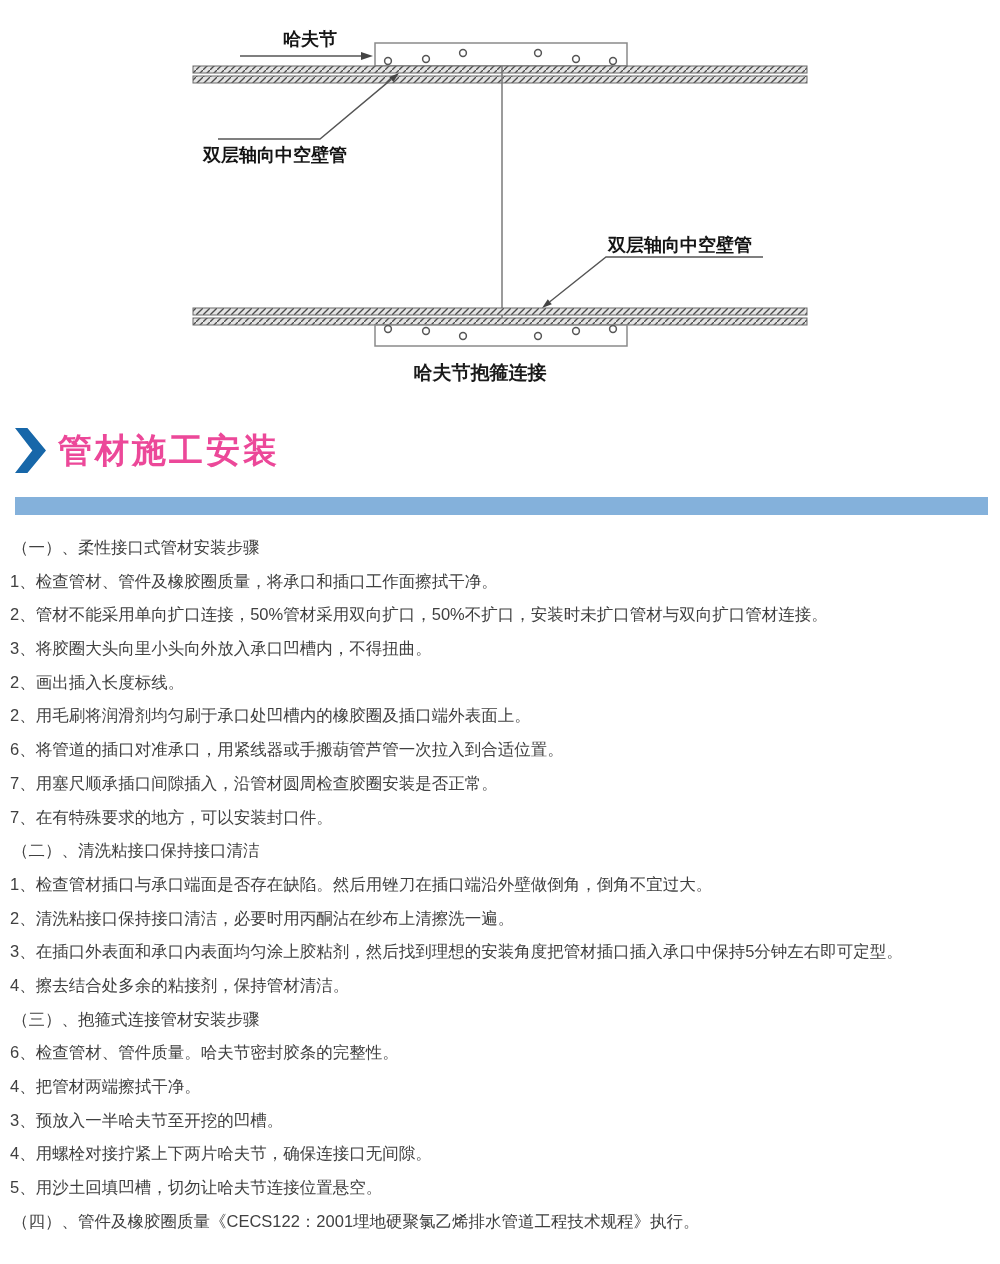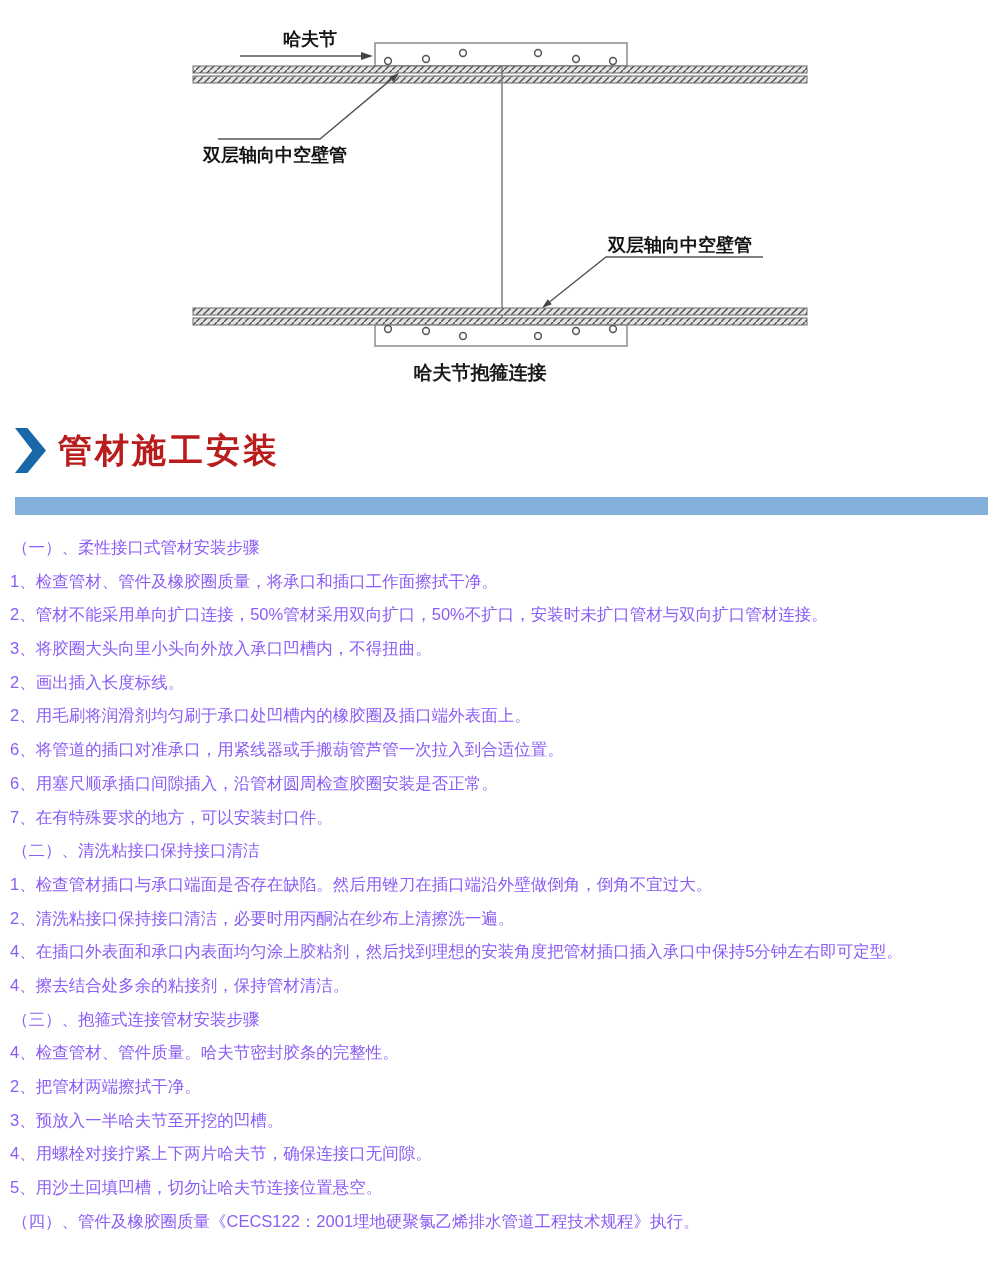--- a/index.html
+++ b/index.html
@@ -7,25 +7,25 @@
 
   
   #diagram{position:absolute;left:0;top:0;width:1000px;height:400px;}
   .dlabel{font-family:"Liberation Sans",sans-serif;font-weight:bold;font-size:18px;fill:#141414;}
   .dcaption{font-family:"Liberation Sans",sans-serif;font-weight:bold;font-size:19px;fill:#1a1a1a;}
 
   
   .chevron{position:absolute;left:15px;top:428px;width:31px;height:45px;background:#1767a9;
            clip-path:polygon(0 0,40% 0,100% 50%,40% 100%,0 100%,56% 50%);}
   .page-title{position:absolute;left:58px;top:428px;height:45px;line-height:45px;
-              font-size:34px;font-weight:bold;color:#b91c1c;letter-spacing:3px;white-space:nowrap;}
+              font-size:34px;font-weight:bold;color:#ec4899;letter-spacing:3px;white-space:nowrap;}
   .divider-bar{position:absolute;left:15px;top:497px;width:973px;height:18px;background:#84b1db;}
 
   
-  .content{position:absolute;left:10px;top:531px;width:984px;color:#8b5cf6;}
+  .content{position:absolute;left:10px;top:531px;width:984px;color:#404040;}
   .line{height:33.7px;line-height:33.7px;font-size:16.5px;white-space:nowrap;}
   .section-line{padding-left:2px;}
 </style>
 </head>
 <body>
 
 <svg id="diagram" viewBox="0 0 1000 400" xmlns="http://www.w3.org/2000/svg">
   <defs>
     <pattern id="hatch" patternUnits="userSpaceOnUse" width="7" height="7">
       <rect width="7" height="7" fill="#e4e4e4"></rect>
@@ -95,27 +95,27 @@
 <div class="divider-bar"></div>
 
 <div class="content">
   <div class="line section-line">（一）、柔性接口式管材安装步骤</div>
   <div class="line">1、检查管材、管件及橡胶圈质量，将承口和插口工作面擦拭干净。</div>
   <div class="line">2、管材不能采用单向扩口连接，50%管材采用双向扩口，50%不扩口，安装时未扩口管材与双向扩口管材连接。</div>
   <div class="line">3、将胶圈大头向里小头向外放入承口凹槽内，不得扭曲。</div>
   <div class="line">2、画出插入长度标线。</div>
   <div class="line">2、用毛刷将润滑剂均匀刷于承口处凹槽内的橡胶圈及插口端外表面上。</div>
   <div class="line">6、将管道的插口对准承口，用紧线器或手搬葫管芦管一次拉入到合适位置。</div>
-  <div class="line">6、用塞尺顺承插口间隙插入，沿管材圆周检查胶圈安装是否正常。</div>
+  <div class="line">7、用塞尺顺承插口间隙插入，沿管材圆周检查胶圈安装是否正常。</div>
   <div class="line">7、在有特殊要求的地方，可以安装封口件。</div>
   <div class="line section-line">（二）、清洗粘接口保持接口清洁</div>
   <div class="line">1、检查管材插口与承口端面是否存在缺陷。然后用锉刀在插口端沿外壁做倒角，倒角不宜过大。</div>
   <div class="line">2、清洗粘接口保持接口清洁，必要时用丙酮沾在纱布上清擦洗一遍。</div>
-  <div class="line">4、在插口外表面和承口内表面均匀涂上胶粘剂，然后找到理想的安装角度把管材插口插入承口中保持5分钟左右即可定型。</div>
+  <div class="line">3、在插口外表面和承口内表面均匀涂上胶粘剂，然后找到理想的安装角度把管材插口插入承口中保持5分钟左右即可定型。</div>
   <div class="line">4、擦去结合处多余的粘接剂，保持管材清洁。</div>
   <div class="line section-line">（三）、抱箍式连接管材安装步骤</div>
-  <div class="line">4、检查管材、管件质量。哈夫节密封胶条的完整性。</div>
-  <div class="line">2、把管材两端擦拭干净。</div>
+  <div class="line">6、检查管材、管件质量。哈夫节密封胶条的完整性。</div>
+  <div class="line">4、把管材两端擦拭干净。</div>
   <div class="line">3、预放入一半哈夫节至开挖的凹槽。</div>
   <div class="line">4、用螺栓对接拧紧上下两片哈夫节，确保连接口无间隙。</div>
   <div class="line">5、用沙土回填凹槽，切勿让哈夫节连接位置悬空。</div>
   <div class="line section-line">（四）、管件及橡胶圈质量《CECS122：2001埋地硬聚氯乙烯排水管道工程技术规程》执行。</div>
 </div>
 
 </body></html>

